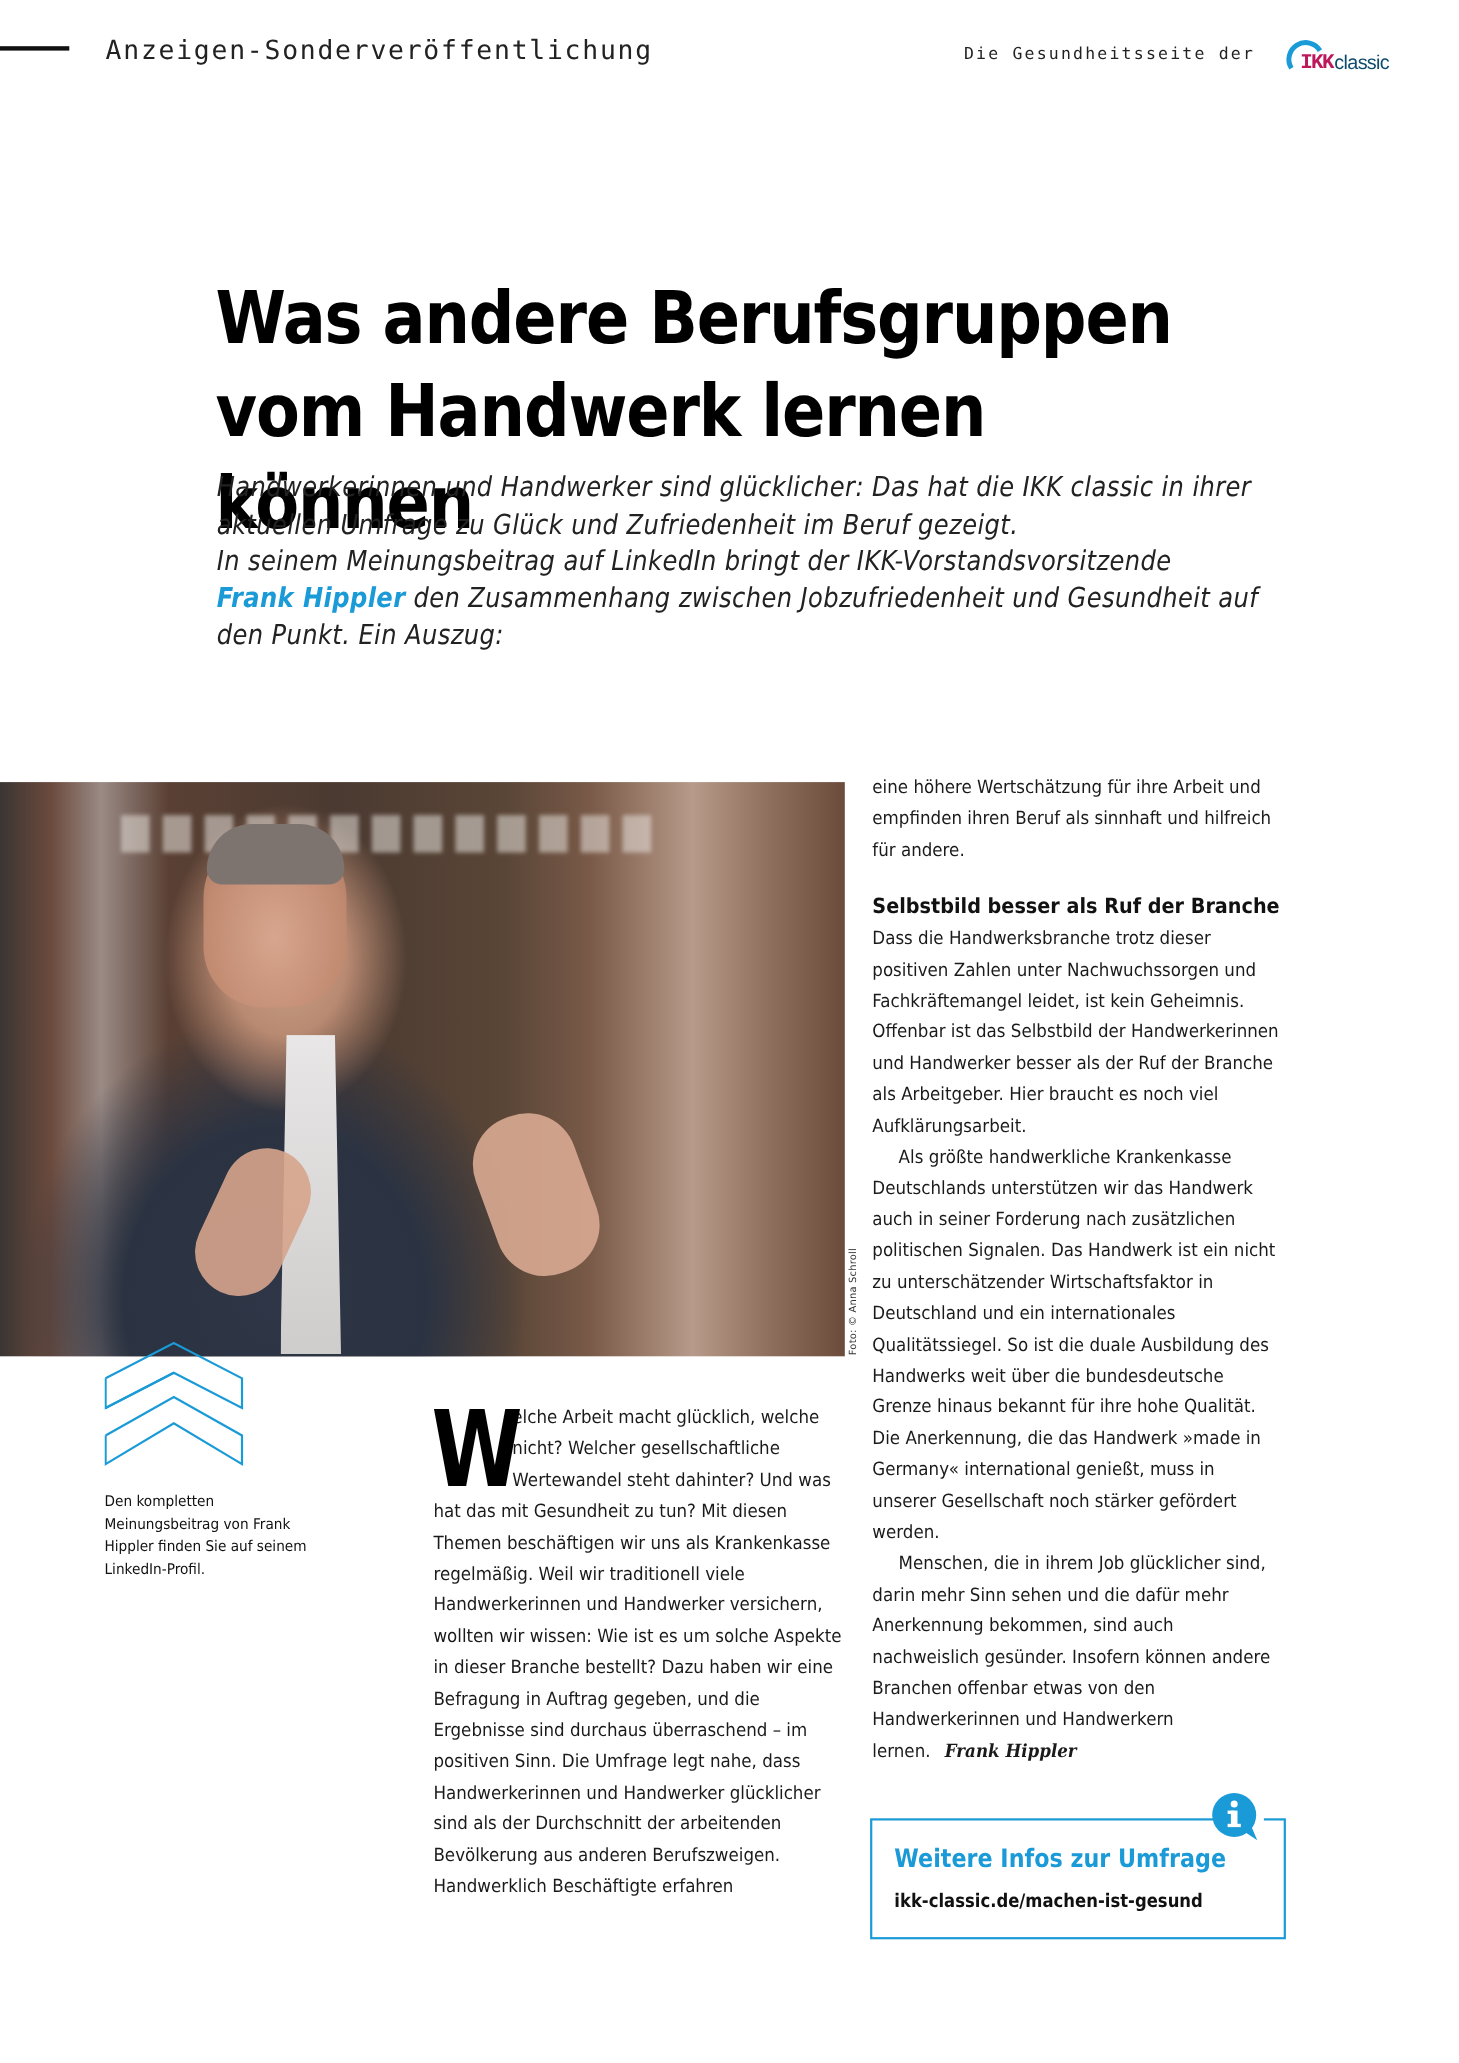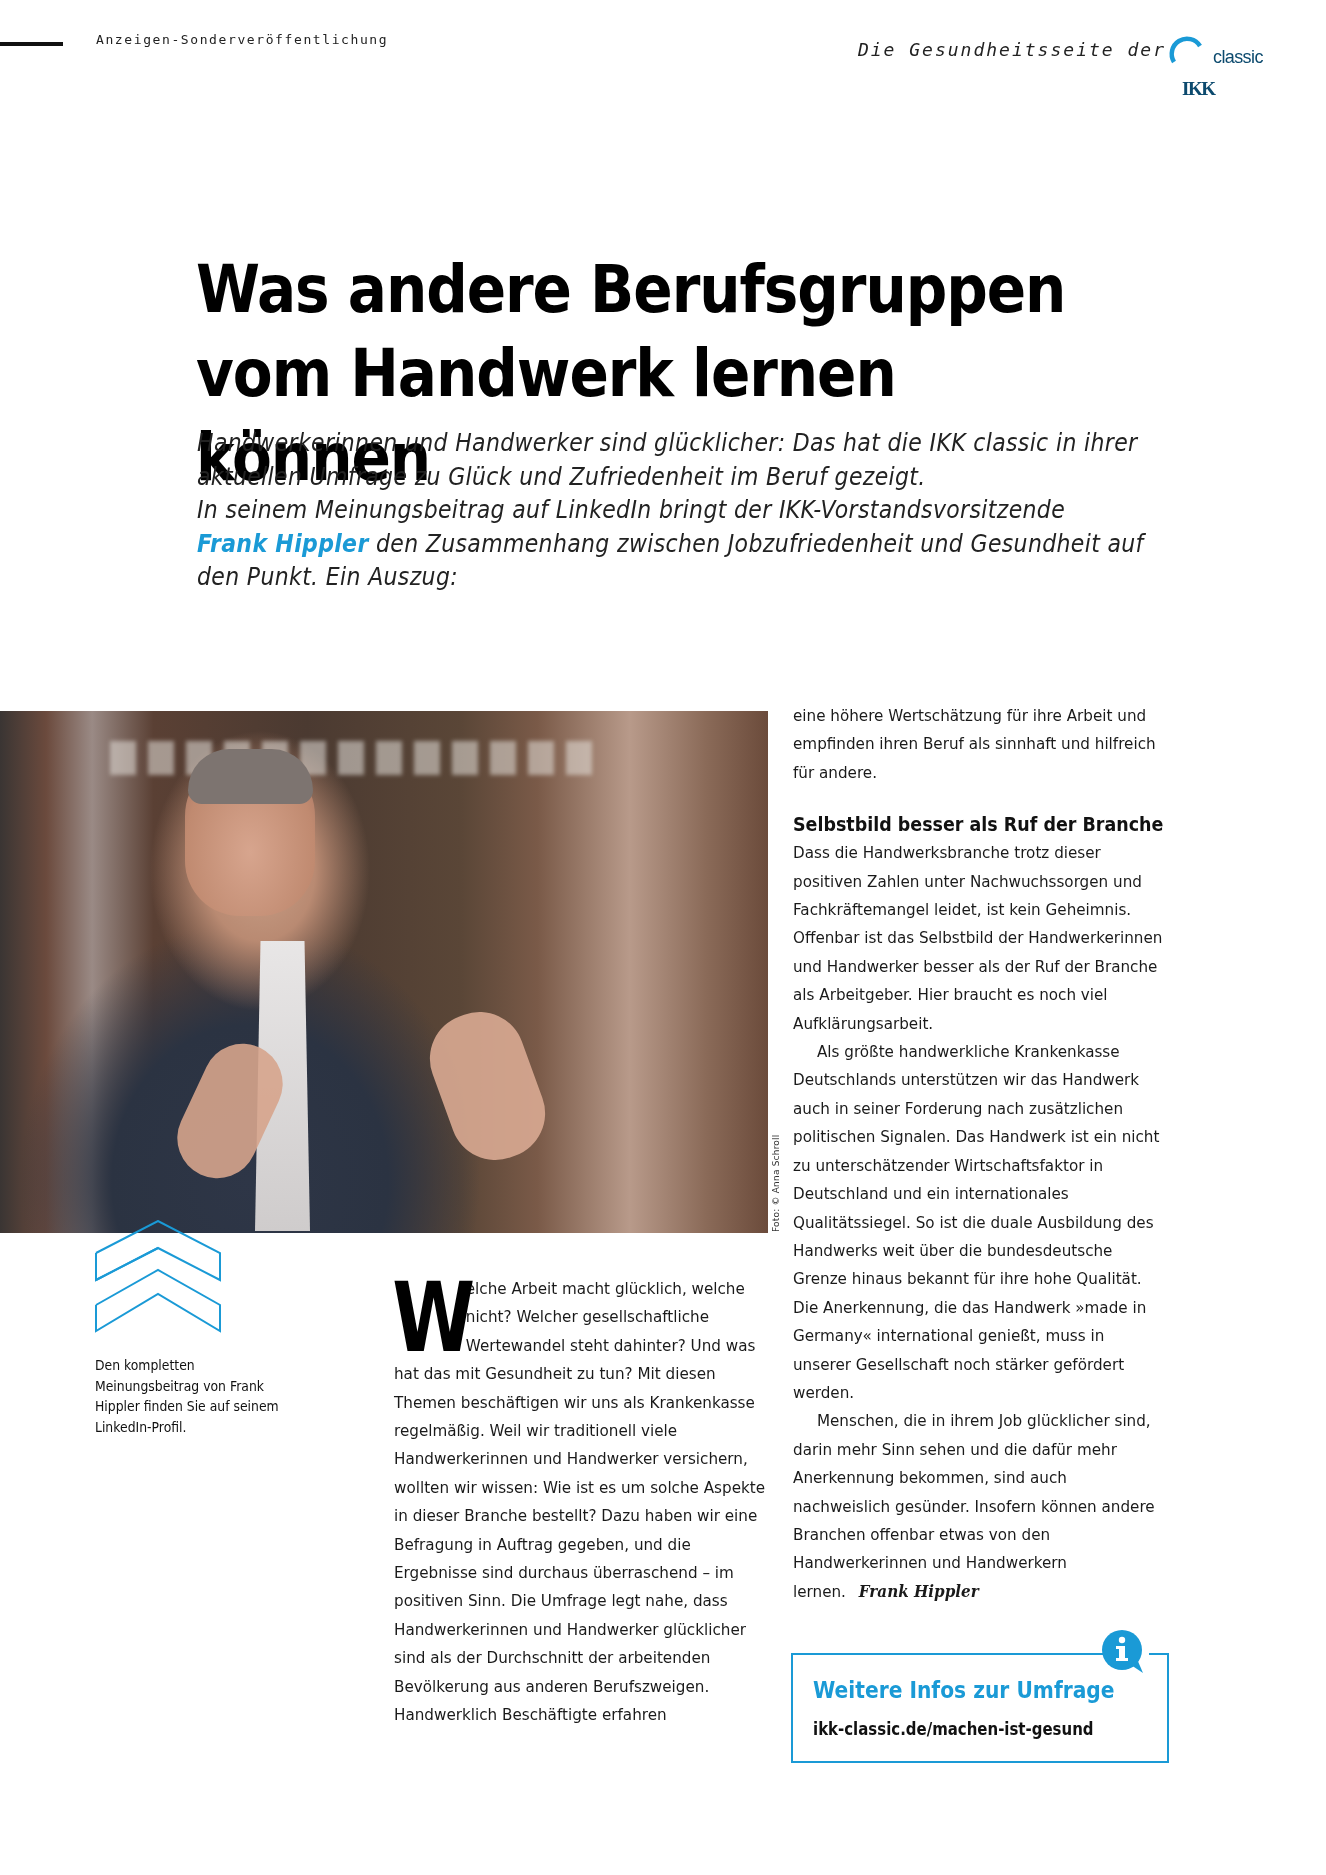--- a/index.html
+++ b/index.html
@@ -1,24 +1,24 @@
 <!DOCTYPE html>
 <html><head>
   <meta charset="utf-8">
   <style>
     html, body { margin: 0; padding: 0; background: #ffffff; }
     body { width: 1326px; height: 1875px; position: relative; overflow: hidden; color: #1a1a1a; font-family: "Liberation Sans", sans-serif; }
 
     .top-rule { position: absolute; left: 0; top: 42px; width: 63px; height: 4px; background: #111; }
-    .kicker { position: absolute; left: 96px; top: 32px; font-family: "DejaVu Sans Mono", monospace; font-size: 13px; letter-spacing: 1.6px; color: #222; }
+    .kicker { position: absolute; left: 96px; top: 32px; font-family: "DejaVu Sans Mono", monospace; font-size: 24px; letter-spacing: 1.6px; color: #222; }
     .header-right { position: absolute; right: 56px; top: 28px; display: flex; align-items: center; }
-    .header-right .label { font-family: "DejaVu Sans Mono", monospace; font-size: 18px; letter-spacing: 2px; color: #222; margin-right: 0; font-style: italic; }
+    .header-right .label { font-family: "DejaVu Sans Mono", monospace; font-size: 15px; letter-spacing: 2px; color: #222; margin-right: 25px; }
     .logo { position: relative; width: 104px; height: 42px; }
     .logo svg { position: absolute; left: 0; top: 0; }
-    .logo .ikk { position: absolute; left: 16px; top: 18px; font-family: Liberation Serif, serif; font-weight: 700; font-size: 19px; letter-spacing: -1.5px; color: #0c4a6e; margin-top: 32px; }
+    .logo .ikk { position: absolute; left: 16px; top: 18px; font-family: Liberation Mono, monospace; font-weight: 700; font-size: 19px; letter-spacing: -1.5px; color: #be185d; }
     .logo .classic { position: absolute; left: 47px; top: 19px; font-family: "Liberation Sans", sans-serif; font-size: 18px; letter-spacing: -0.6px; color: #0c4a6e; }
 
     .headline { position: absolute; left: 196px; top: 248px; width: 1000px; margin: 0; font-family: "DejaVu Sans", sans-serif; font-weight: 700; font-size: 66px; line-height: 84px; letter-spacing: -1.2px; color: #000; transform: scaleX(0.88); transform-origin: left top; }
 
     .intro { position: absolute; left: 197px; top: 426px; width: 1100px; font-family: "DejaVu Sans", sans-serif; font-style: italic; font-size: 25px; line-height: 33.5px; letter-spacing: 0.4px; color: #222; transform: scaleX(0.88); transform-origin: left top; }
     .intro .name { color: #1a9ad6; font-weight: 700; }
 
     .photo { position: absolute; left: 0; top: 711px; width: 768px; height: 522px; overflow: hidden;
       background:
         radial-gradient(ellipse 110px 140px at 260px 160px, #c9a088 0%, #b98a72 50%, rgba(185,138,114,0) 100%),

